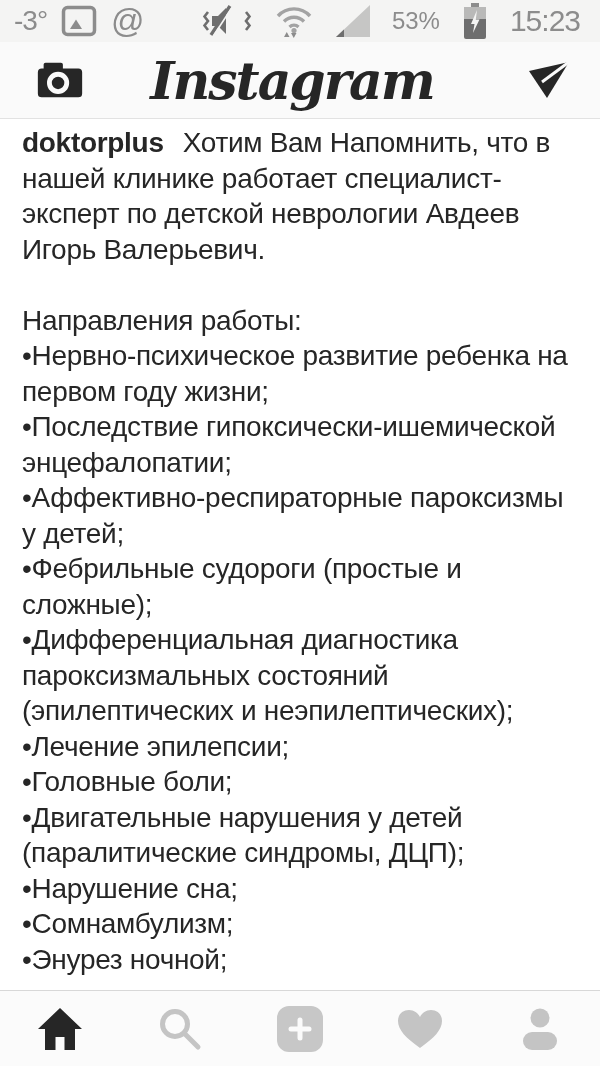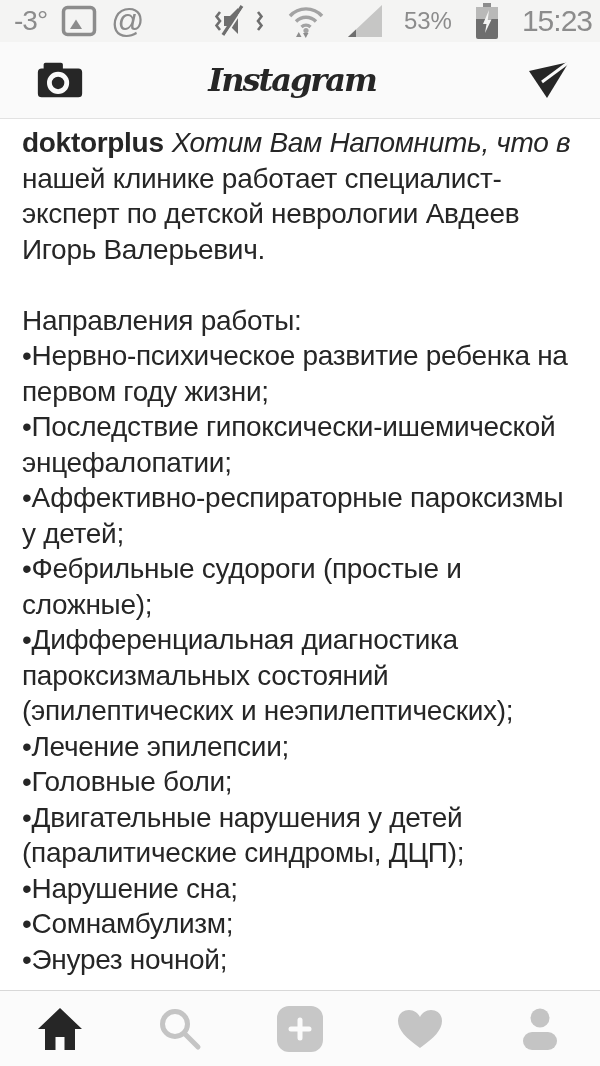--- a/index.html
+++ b/index.html
@@ -9,49 +9,49 @@
     font-family:"Liberation Sans",sans-serif;
     -webkit-font-smoothing:antialiased;
   }
   
   .statusbar{
     position:absolute;top:0;left:0;width:600px;height:42px;
     background:#f4f4f3;display:flex;align-items:center;
     color:#8c8c8c;
   }
   .sb-left{display:flex;align-items:center;gap:14px;padding-left:14px;}
-  .sb-right{display:flex;align-items:center;gap:22px;margin-left:auto;padding-right:8px;}
+  .sb-right{display:flex;align-items:center;gap:22px;margin-left:auto;padding-right:20px;}
   .sb-temp{font-size:28px;letter-spacing:-1px;}
   .sb-at{font-size:33px;line-height:33px;margin-top:-2px;}
   .sb-pct{font-size:24px;}
   .sb-time{font-size:30px;letter-spacing:-1px;text-align:center;}
   .sb-icon{display:block;}
   
   .header{
     position:absolute;top:42px;left:0;width:600px;height:77px;
     background:#fafafa;border-bottom:1px solid #e2e2e2;box-sizing:border-box;
     display:flex;align-items:center;
   }
   .hdr-cam{margin-left:34px;width:52px;height:44px;cursor:pointer;}
   .hdr-logo{
     position:absolute;left:0;right:16px;text-align:center;
     font-family:"DejaVu Serif",serif;font-style:italic;font-weight:bold;
-    font-size:32px;color:#262626;letter-spacing:-2px;
+    font-size:52px;color:#262626;letter-spacing:-2px;
   }
   .hdr-plane{margin-left:auto;margin-right:28px;width:46px;height:42px;cursor:pointer;}
   
   .caption{
     position:absolute;top:119px;left:0;width:600px;bottom:76px;
     background:#ffffff;overflow:hidden;box-sizing:border-box;
     padding:6px 10px 0 22px;
     font-size:28px;line-height:35.5px;color:#262626;letter-spacing:-0.3px;
   }
   .cap-line{white-space:nowrap;}
   .cap-user{font-weight:bold;cursor:pointer;}
-  .cap-rest{margin-left:8px;font-style:italic;}
+  .cap-rest{margin-left:19px;}
   
   .navbar{
     position:absolute;left:0;bottom:0;width:600px;height:76px;
     background:#fbfbfb;border-top:1px solid #d8d8d8;box-sizing:border-box;
     display:flex;align-items:center;
   }
   .nav-item{flex:1;display:flex;align-items:center;justify-content:center;height:100%;cursor:pointer;}
 </style>
 </head>
 <body>

